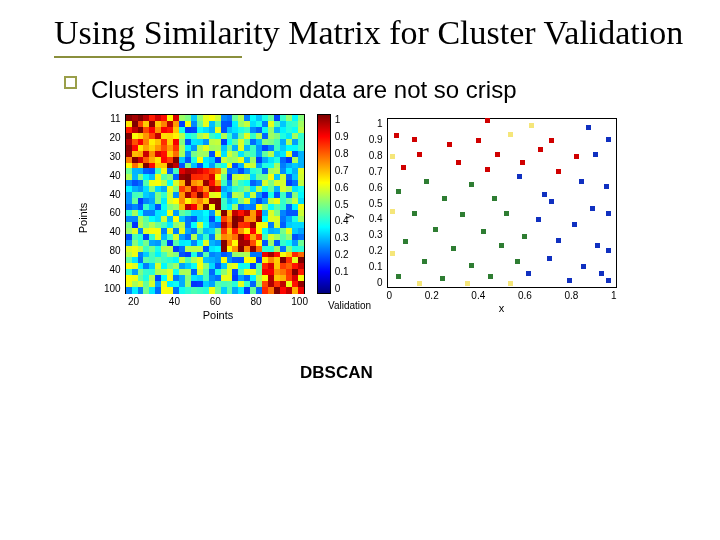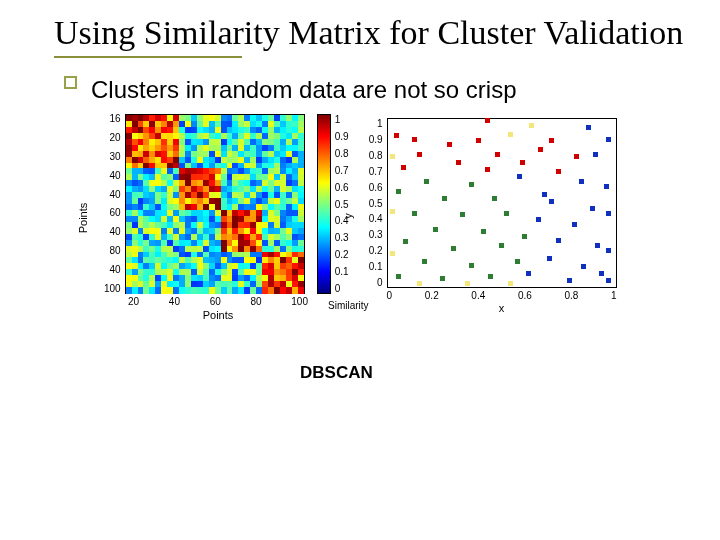--- a/index.html
+++ b/index.html
@@ -223,21 +223,21 @@
     <span class="bullet-icon"></span>
     <span class="bullet-text">Clusters in random data are not so crisp</span>
   </div>
 
   <div class="charts-row">
 
     <div class="chart-block" style="position:relative;">
       <span class="yaxis-label-hm">Points</span>
       <div class="heatmap-wrap">
         <div class="yaxis-hm">
-          <span class="tick">16</span>
+          <span class="tick">11</span>
           <span class="tick">20</span>
           <span class="tick">30</span>
           <span class="tick">40</span>
           <span class="tick">40</span>
           <span class="tick">60</span>
           <span class="tick">40</span>
           <span class="tick">80</span>
           <span class="tick">40</span>
           <span class="tick">100</span>
         </div>
@@ -1161,21 +1161,21 @@
         </div>
       </div>
       <div class="xaxis-hm">
         <span>20</span>
         <span>40</span>
         <span>60</span>
         <span>80</span>
         <span>100</span>
       </div>
       <div class="xaxis-label-hm">Points</div>
-      <span class="xaxis-sim">Similarity</span>
+      <span class="xaxis-sim">Validation</span>
     </div>
 
     <div class="chart-block scatter-wrap">
       <span class="scatter-ylabel">y</span>
       <div class="scatter-yticks">
         <span>1</span>
         <span>0.9</span>
         <span>0.8</span>
         <span>0.7</span>
         <span>0.6</span>

